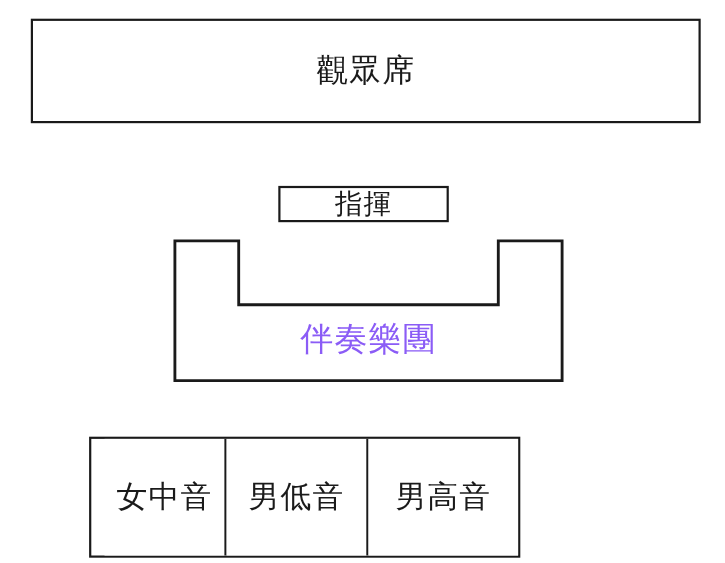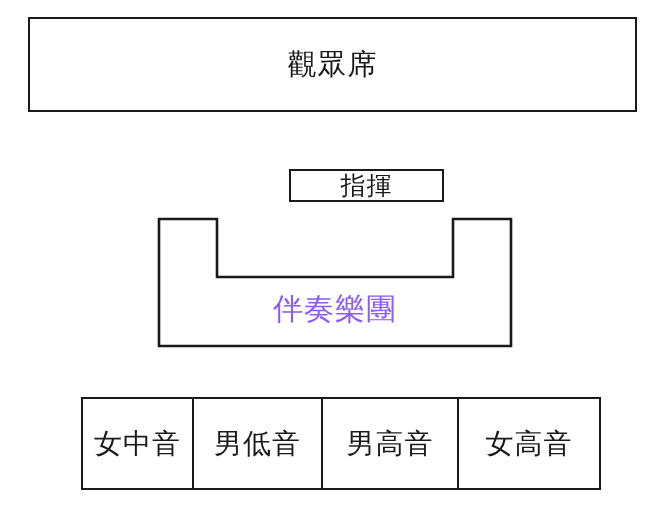--- a/index.html
+++ b/index.html
@@ -49,21 +49,20 @@
     left: 253px;
     top: 169px;
     width: 155px;
     height: 33px;
     box-sizing: border-box;
     border: 2px solid #1a1a1a;
     background: #ffffff;
     display: flex;
     align-items: center;
     justify-content: center;
-    margin-left: 36px;
   }
   .conductor-label {
     font-size: 25px;
     line-height: 1;
     letter-spacing: 1px;
     color: #1a1a1a;
   }
 
   
   .orchestra-wrap {
@@ -95,25 +94,26 @@
     letter-spacing: 1px;
     color: #8b5cf6;
     pointer-events: none;
   }
 
   
   .singer-row {
     position: absolute;
     left: 81px;
     top: 397px;
-    height: 93px;
+    height: 110px;
     display: flex;
     box-sizing: border-box;
     border: 2px solid #1a1a1a;
     background: #ffffff;
+    padding-left: 12px;
   }
   .singer-cell {
     box-sizing: border-box;
     border-right: 2px solid #1a1a1a;
     display: flex;
     align-items: center;
     justify-content: center;
     font-size: 28px;
     line-height: 1;
     letter-spacing: 1px;
@@ -147,18 +147,15 @@
   <div class="singer-row">
     <div class="singer-cell" style="width:111px">
       <span>女中音</span>
     </div>
     <div class="singer-cell" style="width:129px">
       <span>男低音</span>
     </div>
     <div class="singer-cell" style="width:136px">
       <span>男高音</span>
     </div>
-    <div class="singer-cell" style="width:140px">
-      <span>女高音</span>
-    </div>
   </div>
 
 </div>
 
 </body></html>

